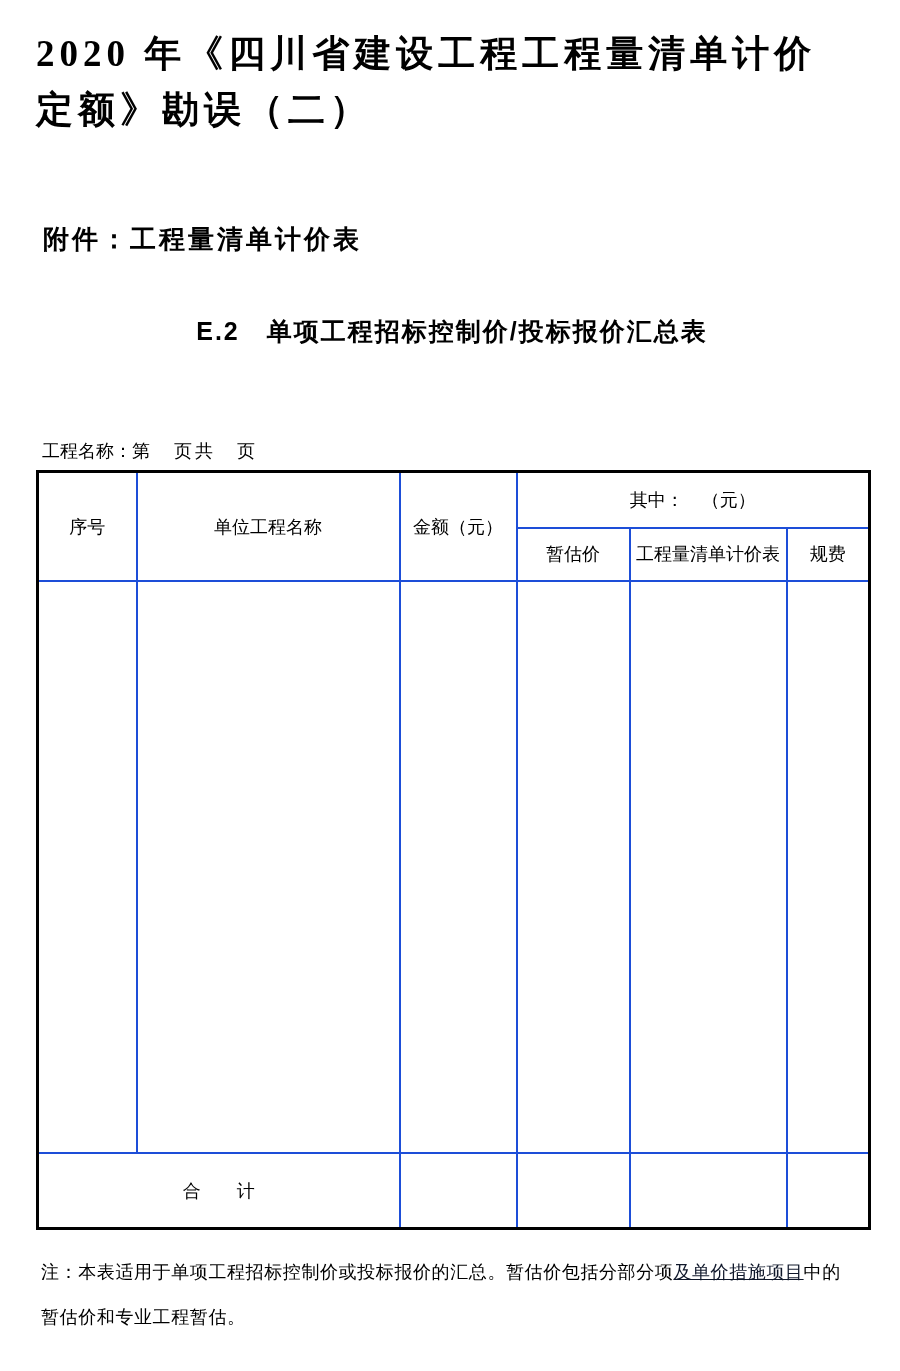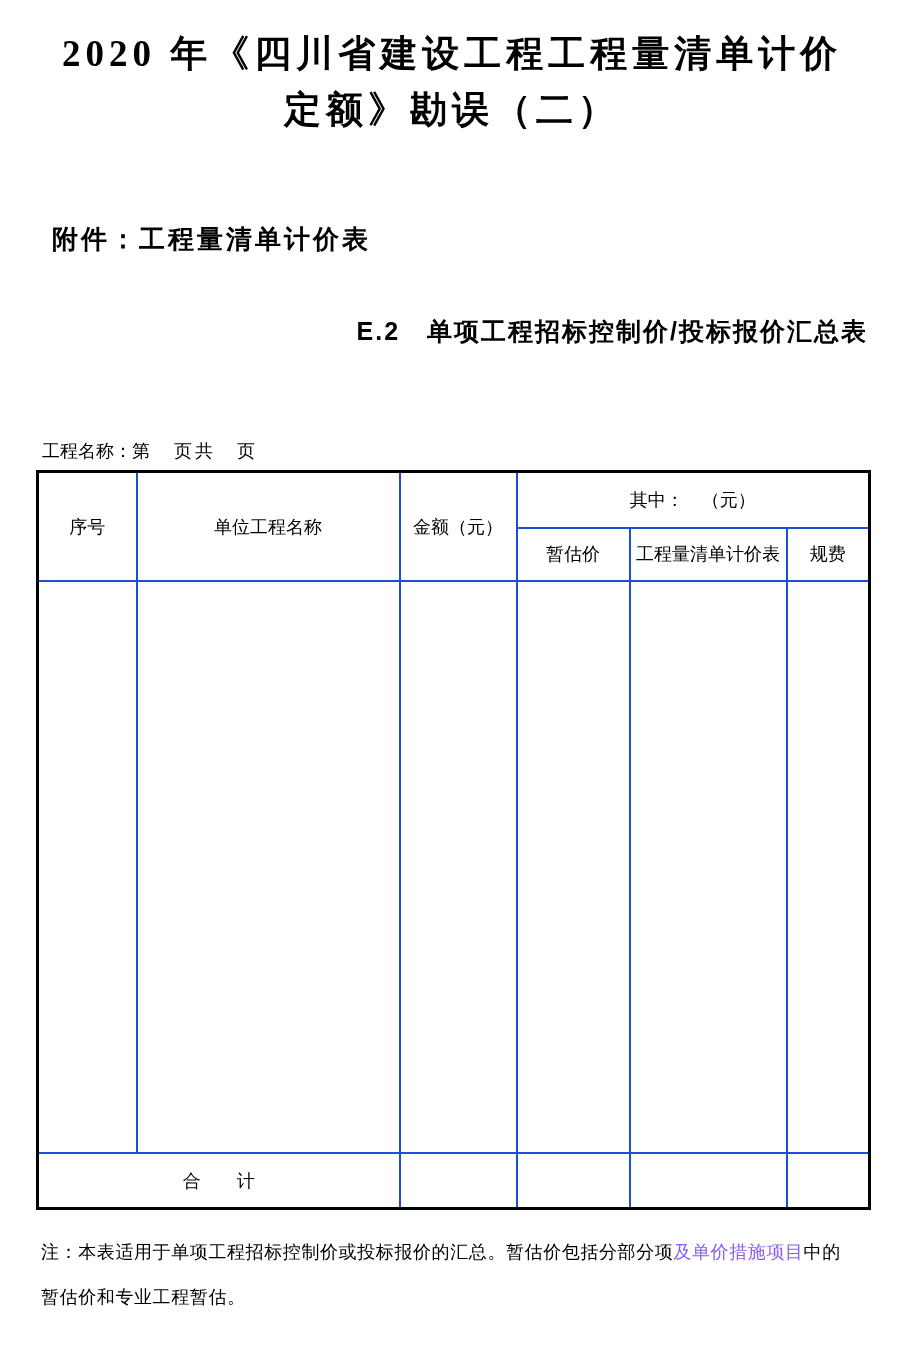--- a/index.html
+++ b/index.html
@@ -12,46 +12,46 @@
     font-family: "Liberation Serif", "DejaVu Serif", serif;
     overflow: hidden;
   }
   .page {
     width: 900px;
     height: 1371px;
     padding: 0 32px 0 36px;
   }
   .doc-title {
     margin: 26px 0 0 0;
-    text-align: center;
+    text-align: left;
     font-size: 37px;
     font-weight: bold;
     letter-spacing: 5px;
     line-height: 1.5;
     font-family: "Liberation Serif", "DejaVu Serif", serif;
   }
   .attachment {
-    margin: 85px 0 0 16px;
+    margin: 85px 0 0 7px;
     font-size: 26px;
     font-weight: bold;
     letter-spacing: 3px;
     line-height: 1.35;
     font-family: "Liberation Sans", "DejaVu Sans", sans-serif;
   }
   .correction {
     margin: 26px 0 0 5px;
     font-size: 25px;
     font-weight: bold;
     letter-spacing: 2px;
     line-height: 1.4;
     font-family: "Liberation Sans", "DejaVu Sans", sans-serif;
   }
   .table-title {
     margin: 57px 0 0 0;
-    text-align: right;
+    text-align: center;
     font-size: 25px;
     font-weight: bold;
     letter-spacing: 2px;
     line-height: 1.4;
     font-family: "Liberation Sans", "DejaVu Sans", sans-serif;
   }
   .meta-row {
     margin: 62px 0 6px 0;
     display: flex;
     justify-content: flex-start;
@@ -72,21 +72,21 @@
     padding: 0 2px;
     text-align: center;
     vertical-align: middle;
     font-weight: normal;
     font-size: 18px;
     overflow: hidden;
   }
   tr.head-row-1 { height: 56px; }
   tr.head-row-2 { height: 53px; }
   tr.body-row td { height: 572px; }
-  tr.total-row td { height: 56px; }
+  tr.total-row td { height: 76px; }
   td.total-label-cell { font-size: 19px; }
   .note {
     margin: 20px 0 0 5px;
     max-width: 806px;
     font-size: 18px;
     letter-spacing: 0.6px;
     line-height: 2.5;
   }
 </style>
 </head>
@@ -140,15 +140,15 @@
       <tr class="total-row">
         <td colspan="2" class="total-label-cell">合　　计</td>
         <td></td>
         <td></td>
         <td></td>
         <td></td>
       </tr>
     </tbody>
   </table>
 
-  <p class="note"><span>注：本表适用于单项工程招标控制价或投标报价的汇总。暂估价包括分部分项</span><span style="color: #8b5cf6;">及单价措施项目</span><span>中的暂估价和专业工程暂估。</span></p>
+  <p class="note"><span>注：本表适用于单项工程招标控制价或投标报价的汇总。暂估价包括分部分项</span><span style="color: #0f172a; text-decoration: underline;">及单价措施项目</span><span>中的暂估价和专业工程暂估。</span></p>
 
 </div>
 
 </body></html>

